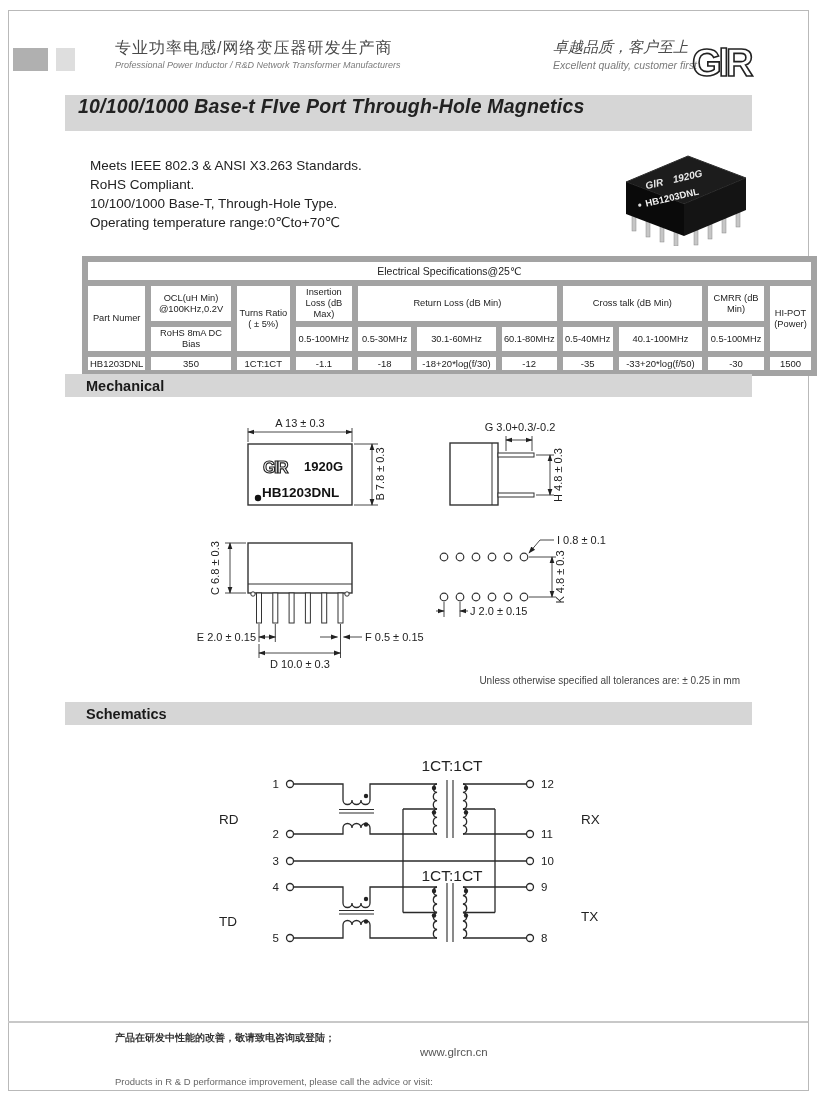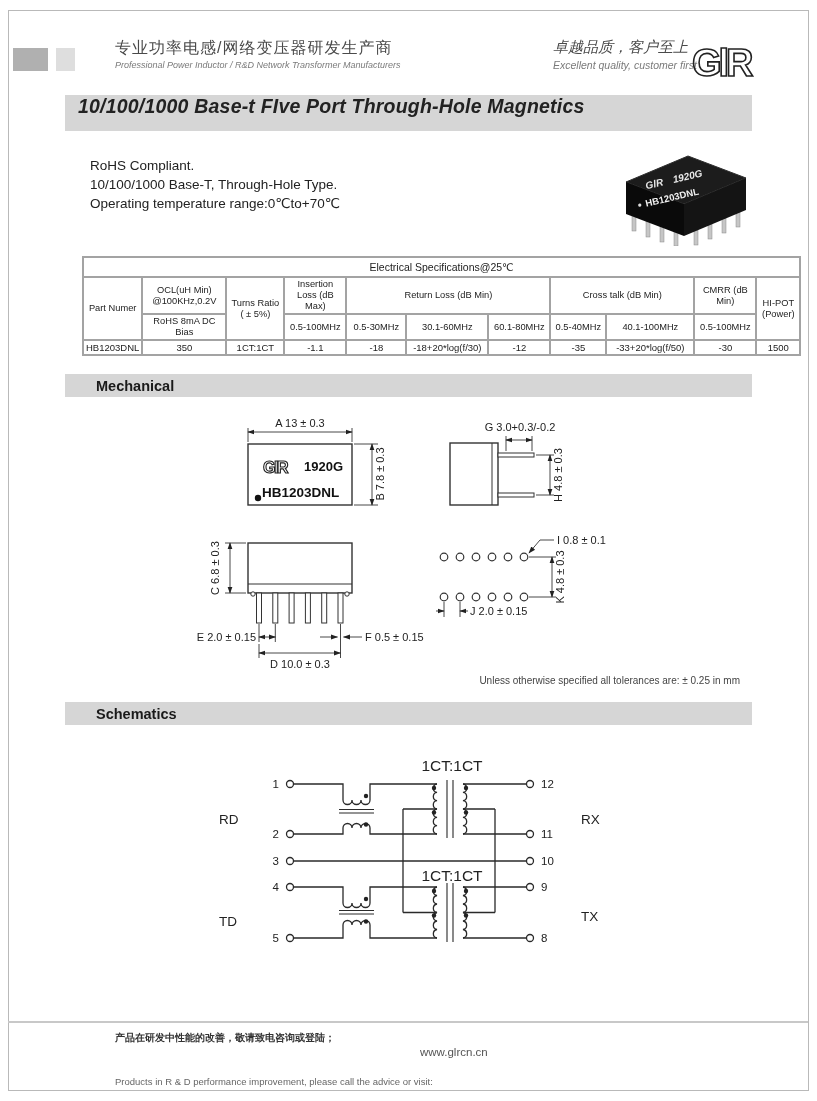--- a/index.html
+++ b/index.html
@@ -10,23 +10,23 @@
   .sq1{left:13px;top:48px;width:35px;height:23px;background:#b0b0b0;}
   .sq2{left:56px;top:48px;width:19px;height:23px;background:#dedede;}
   .brand-zh{left:115px;top:38px;font-size:16px;color:#4a4a4a;letter-spacing:1px;}
   .brand-en{left:115px;top:60px;font-size:9px;font-style:italic;color:#7a7a7a;}
   .slogan-zh{left:553px;top:38px;font-size:15px;font-style:italic;color:#4a4a4a;}
   .slogan-en{left:553px;top:59px;font-size:10.5px;font-style:italic;color:#7a7a7a;}
   .titlebar{left:65px;top:95px;width:687px;height:36px;background:#d6d6d6;display:flex;align-items:flex-start;}
   .titlebar span{font-size:19.5px;font-weight:bold;font-style:italic;color:#222;padding-left:13px;letter-spacing:.2px;}
   .features{left:90px;top:156px;font-size:13.5px;color:#222;line-height:19px;}
   .secbar{width:687px;height:23px;background:#d6d6d6;display:flex;align-items:center;}
-  .secbar span{font-size:14.5px;font-weight:bold;color:#1a1a1a;padding-left:31px;}
+  .secbar span{font-size:14.5px;font-weight:bold;color:#1a1a1a;padding-left:21px;}
   table.spec{border-collapse:collapse;font-size:9.3px;color:#222;background:#fff;}
-  table.spec td{border:2px solid #a3a3a3;text-align:center;vertical-align:middle;padding:1px 2px;line-height:11px;}
+  table.spec td{border:6px solid #a3a3a3;text-align:center;vertical-align:middle;padding:1px 2px;line-height:11px;}
   table.spec td.tt{font-size:10.5px;height:16px;}
   .tol-note{left:440px;top:675px;width:300px;text-align:right;font-size:10px;color:#444;}
   .footer-zh{left:115px;top:1031px;font-size:10px;font-weight:bold;color:#333;}
   .footer-en{left:115px;top:1048px;font-size:9.5px;color:#666;margin-top:28px;}
   .footer-url{left:420px;top:1046px;font-size:11.5px;color:#555;}
   svg text{font-family:"Liberation Sans","DejaVu Sans",sans-serif;}
   .dimtxt{font-size:11px;fill:#222;}
   .schtxt{font-size:11.5px;fill:#222;}
   .schlbl{font-size:13.5px;fill:#222;}
   .ratio{font-size:15.5px;fill:#222;}
@@ -45,20 +45,21 @@
   <div class="abs slogan-en">Excellent quality, customer first</div>
   <svg class="abs" style="left:690px;top:36px;" width="80" height="52">
     <text x="2" y="40" style="font-size:38px;font-weight:bold;letter-spacing:-3px;fill:none;stroke:#222;stroke-width:1.6px;">GlR</text>
   </svg>
 
   <div class="abs titlebar">
     <span>10/100/1000 Base-t FIve Port Through-Hole Magnetics</span>
   </div>
 
   <div class="abs features">
+    <div>Meets IEEE 802.3 &amp; ANSI X3.263 Standards.</div>
     <div>RoHS Compliant.</div>
     <div>10/100/1000 Base-T, Through-Hole Type.</div>
     <div>Operating temperature range:0℃to+70℃</div>
   </div>
 
   <svg class="abs" style="left:608px;top:144px;" width="155" height="102">
     <g>
 
       <g fill="#c6c6c6" stroke="#8a8a8a" stroke-width="0.5">
         <rect x="24" y="70" width="4" height="17"></rect>

